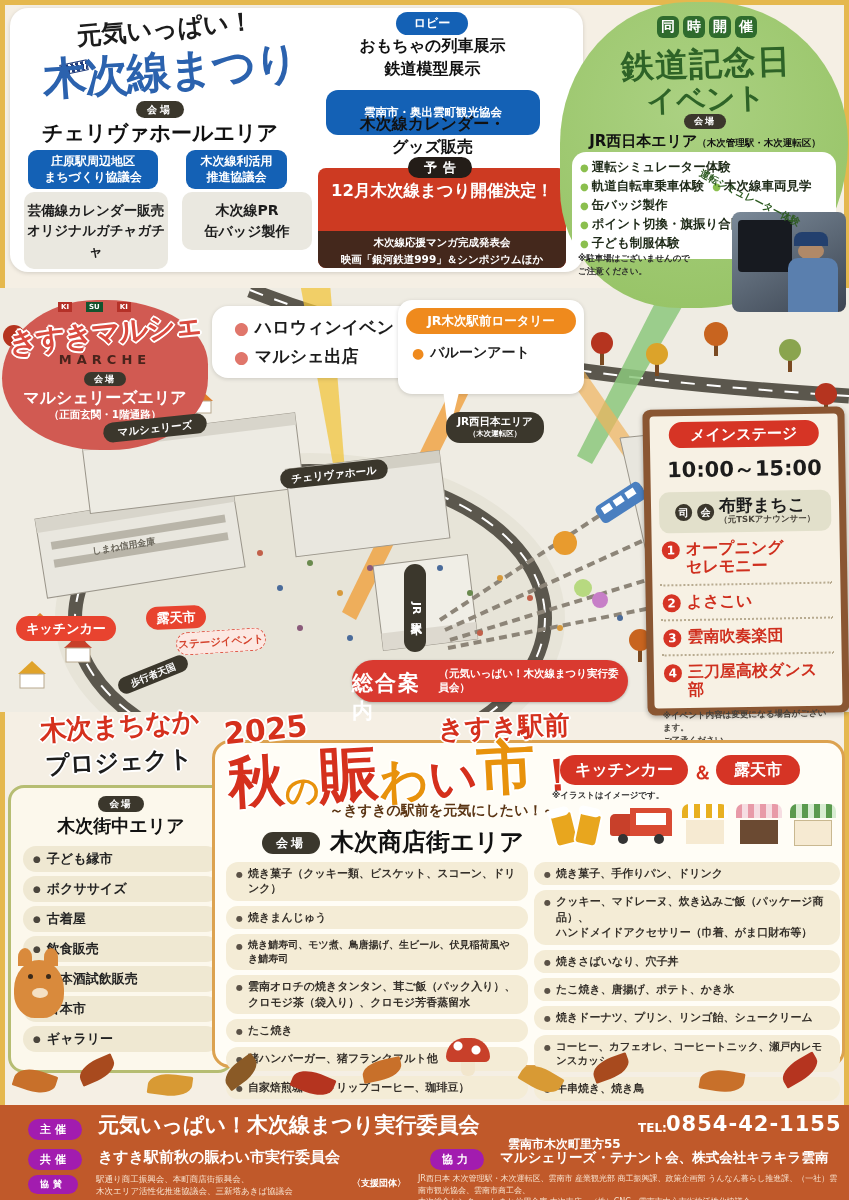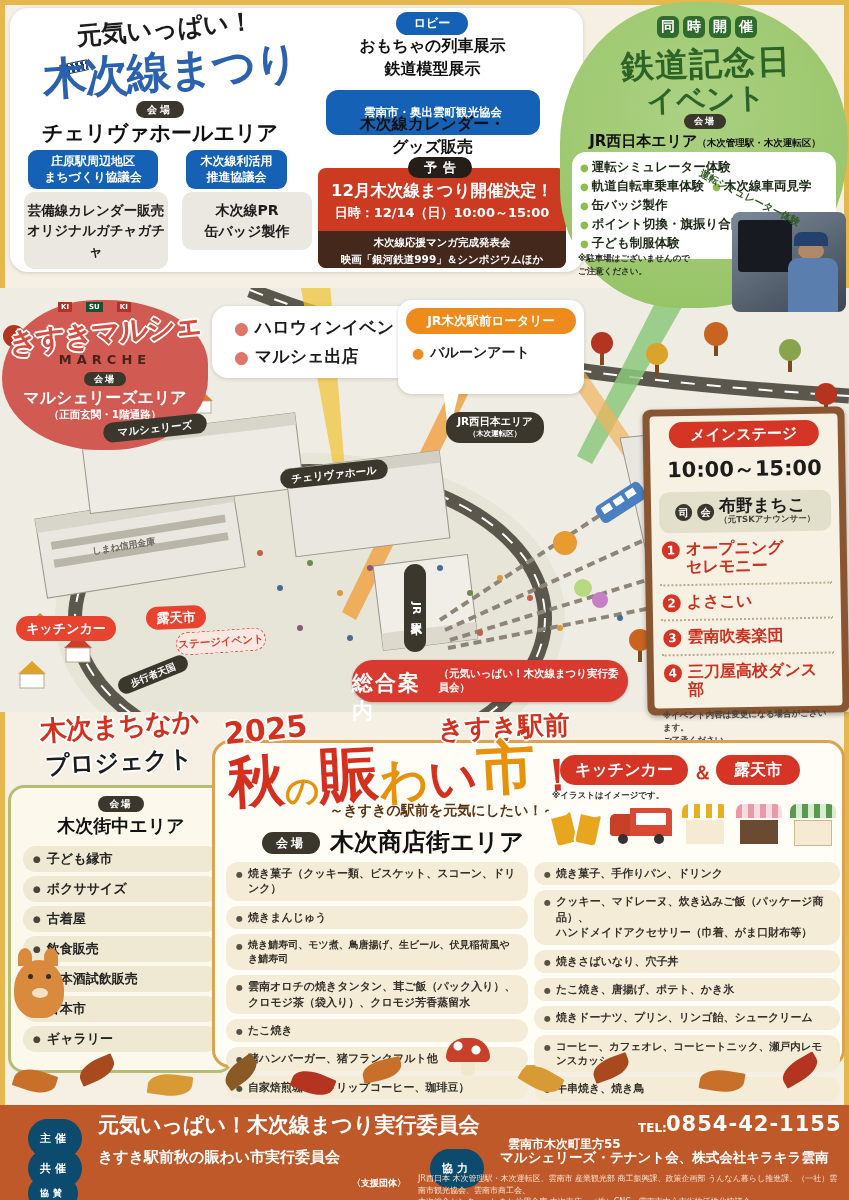--- a/index.html
+++ b/index.html
@@ -30,21 +30,21 @@
   .prow{display:flex;align-items:flex-start;gap:6px;padding:7px 2px;border-bottom:2px dotted #b8ab90;}
   .pnum{flex:0 0 18px;height:18px;border-radius:50%;background:#d63425;color:#fff;font-size:12px;font-weight:bold;display:flex;align-items:center;justify-content:center;margin-top:1px;}
   .ptext{font-size:16px;font-weight:bold;color:#cf2f1e;line-height:1.15;}
   
   .mitem{display:flex;align-items:center;background:#efe8d2;border-radius:13px;height:26px;padding:0 10px;font-size:13px;font-weight:bold;color:#222;margin-bottom:4px;}
   .mitem .b{font-size:9px;color:#4a453c;margin-right:6px;}
   
   .food{display:flex;align-items:flex-start;background:#f4ecd6;border-radius:12px;padding:4px 10px;font-size:11px;font-weight:bold;color:#35302a;margin-bottom:5px;line-height:1.4;}
   .food .b{color:#5a5146;font-size:8px;margin:3px 5px 0 0;}
   
-  .flabel{background:#0c4a6e;color:#fff;border-radius:999px;font-size:11px;font-weight:bold;padding:12px 12px;letter-spacing:4px;white-space:nowrap;}
+  .flabel{background:#a21caf;color:#fff;border-radius:999px;font-size:11px;font-weight:bold;padding:3px 12px;letter-spacing:4px;white-space:nowrap;}
   .leaf{position:absolute;border-radius:60% 5% 60% 5%;}
   .badge-char{width:22px;height:22px;background:#2f6b2d;color:#fff;border-radius:6px;font-size:14px;font-weight:bold;display:flex;align-items:center;justify-content:center;margin:0 2px;}
 </style>
 </head>
 <body>
 
 <div id="poster">
 
   <svg class="c" style="left:0;top:288px;" width="849" height="424" viewBox="0 0 849 424">
     <rect width="849" height="424" fill="#efece3"></rect>
@@ -225,21 +225,20 @@
   <div class="c pill-blue" style="left:396px;top:12px;width:72px;padding:3px 0;font-size:12px;font-weight:bold;border-radius:12px;">ロビー</div>
   <div class="c ctr preline" style="left:330px;top:34px;width:205px;font-size:16px;font-weight:bold;color:#111;line-height:1.45;">おもちゃの列車展示
 鉄道模型展示</div>
 
   <div class="c pill-blue" style="left:326px;top:90px;width:214px;padding:15px 0;font-size:11.5px;font-weight:bold;border-radius:12px;">雲南市・奥出雲町観光協会</div>
   <div class="c ctr preline" style="left:330px;top:112px;width:205px;font-size:16px;font-weight:bold;color:#111;line-height:1.45;">木次線カレンダー・
 グッズ販売</div>
 
   <div class="c" style="left:318px;top:168px;width:248px;height:100px;background:#cd3a22;border-radius:8px;">
     <div class="ctr" style="margin-top:12px;font-size:16.5px;font-weight:bold;color:#fff;">12月木次線まつり開催決定！</div>
-    <div class="ctr" style="margin-top:2px;font-size:13px;font-weight:bold;color:#fff;">日時：12/14（日）10:00～15:00</div>
     <div class="ctr preline" style="position:absolute;left:0;bottom:0;width:100%;height:37px;background:#44281c;border-radius:0 0 8px 8px;font-size:10.5px;font-weight:bold;color:#fff;line-height:1.6;padding-top:3px;box-sizing:border-box;">木次線応援マンガ完成発表会
 映画「銀河鉄道999」＆シンポジウムほか</div>
   </div>
   <div class="c pill" style="left:408px;top:157px;width:64px;height:21px;background:#241d18;color:#fff;font-size:13px;letter-spacing:6px;padding-left:6px;box-sizing:border-box;">予告</div>
 
   <div class="c" style="left:560px;top:2px;width:288px;height:306px;background:radial-gradient(circle at 45% 35%,#abd182,#93c161);border-radius:48% 52% 55% 45%/50% 50% 58% 42%;"></div>
 
   <div class="c" style="left:655px;top:16px;display:flex;">
     <span class="badge-char">同</span>
     <span class="badge-char">時</span>
@@ -558,18 +557,20 @@
     <span style="position:absolute;left:508px;top:17px;font-size:12px;font-weight:bold;color:#fff;margin-top:14px;">雲南市木次町里方55</span>
     <span style="position:absolute;left:638px;top:16px;font-size:12px;font-weight:bold;color:#fff;">TEL:</span>
     <span style="position:absolute;left:666px;top:7px;font-size:21px;font-weight:bold;color:#fff;letter-spacing:1px;">0854-42-1155</span>
 
     <span class="flabel" style="position:absolute;left:28px;top:44px;">共催</span>
     <span style="position:absolute;left:98px;top:43px;font-size:15px;font-weight:bold;color:#fff;">きすき駅前秋の賑わい市実行委員会</span>
     <span class="flabel" style="position:absolute;left:430px;top:44px;">協力</span>
     <span style="position:absolute;left:500px;top:44px;font-size:13.5px;font-weight:bold;color:#fff;">マルシェリーズ・テナント会、株式会社キラキラ雲南</span>
 
     <span class="flabel" style="position:absolute;left:28px;top:70px;font-size:9px;">協賛</span>
+    <span class="preline" style="position:absolute;left:96px;top:68px;font-size:8.5px;color:#f6e0cc;line-height:1.45;">駅通り商工振興会、本町商店街振興会、
+木次エリア活性化推進協議会、三新塔あきば協議会</span>
     <span style="position:absolute;left:352px;top:72px;font-size:9px;font-weight:bold;color:#fff;text-align:right;">〈支援団体〉</span>
     <span class="preline" style="position:absolute;left:418px;top:68px;width:420px;font-size:8px;color:#f6e0cc;line-height:1.45;">JR西日本 木次管理駅・木次運転区、雲南市 産業観光部 商工振興課、政策企画部 うんなん暮らし推進課、（一社）雲南市観光協会、雲南市商工会、
 木次総合センター、しまね信用金庫 木次支店、（株）CNC、雲南市中心市街地活性化協議会</span>
   </div>
 
 </div>
 
 </body></html>

